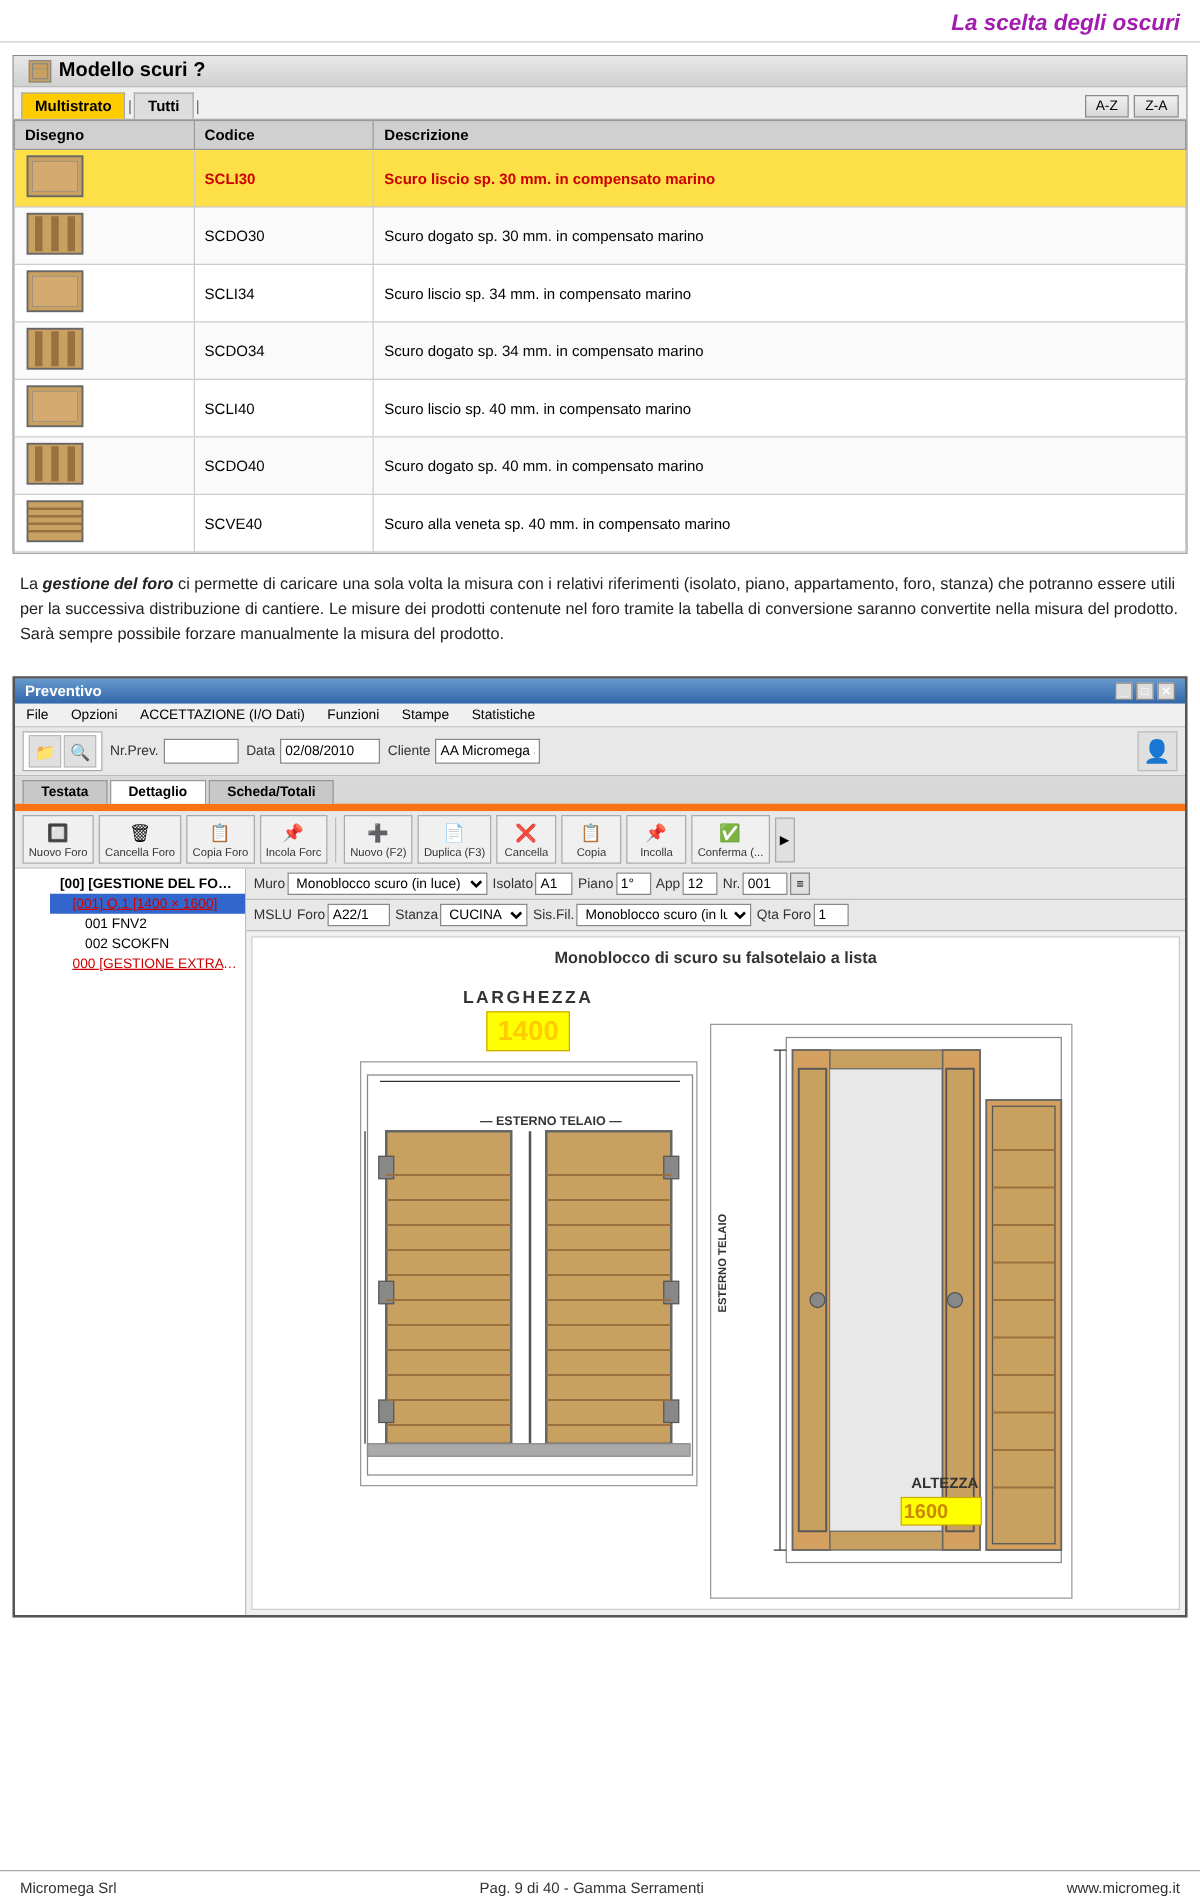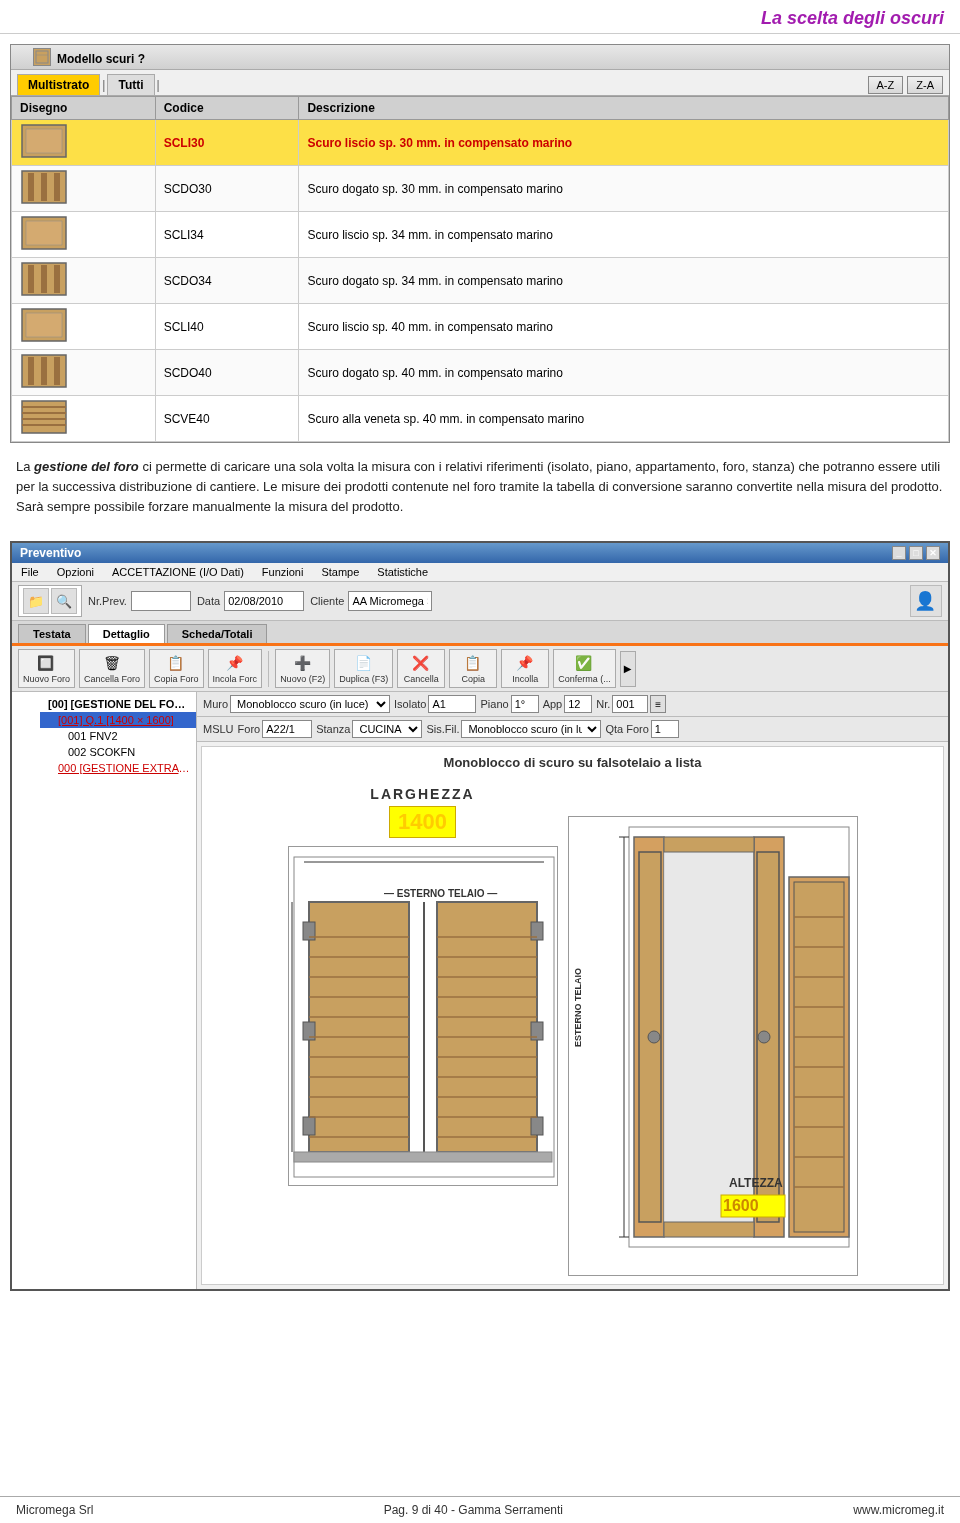--- a/index.html
+++ b/index.html
@@ -31,22 +31,22 @@
       padding: 10px 10px 0 10px;
     }
 
     
     .window-container {
       border: 1px solid #888;
       background: #fff;
     }
     .window-titlebar {
       background: linear-gradient(to bottom, #e8e8e8, #d0d0d0);
-      padding: 3px 22px;
-      font-size: 12px;
+      padding: 3px 12px;
+      font-size: 16px;
       font-weight: bold;
       border-bottom: 1px solid #aaa;
       display: flex;
       align-items: flex-end;
       gap: 6px;
     }
     .window-titlebar .icon-box {
       width: 18px;
       height: 18px;
       background: #c8a060;
@@ -228,21 +228,21 @@
       height: 20px;
     }
     .toolbar-input.w60 { width: 60px; }
     .toolbar-input.w100 { width: 84px; }
     .toolbar-input.w80 { width: 80px; }
 
     
     .prev-tabs {
       display: flex;
       background: #d8d8d8;
-      border-bottom: 3px solid #f97316;
+      border-bottom: 6px solid #f97316;
       padding: 3px 6px 0 6px;
       gap: 2px;
     }
     .prev-tab {
       padding: 3px 14px;
       background: #c8c8c8;
       border: 1px solid #999;
       border-bottom: none;
       font-size: 11px;
       font-weight: bold;
@@ -666,21 +666,21 @@
 
       <div class="form-row">
         <div class="form-field">
           <span class="form-label">Muro</span>
           <select class="form-select" style="width:160px;">
             <option>Monoblocco scuro (in luce)</option>
           </select>
         </div>
         <div class="form-field">
           <span class="form-label">Isolato</span>
-          <input class="form-input" type="text" style="width: 48px;" value="A1">
+          <input class="form-input" type="text" style="width: 30px;" value="A1">
         </div>
         <div class="form-field">
           <span class="form-label">Piano</span>
           <input class="form-input" type="text" style="width: 28px;" value="1°">
         </div>
         <div class="form-field">
           <span class="form-label">App</span>
           <input class="form-input" type="text" style="width: 28px;" value="12">
         </div>
         <div class="form-field">

